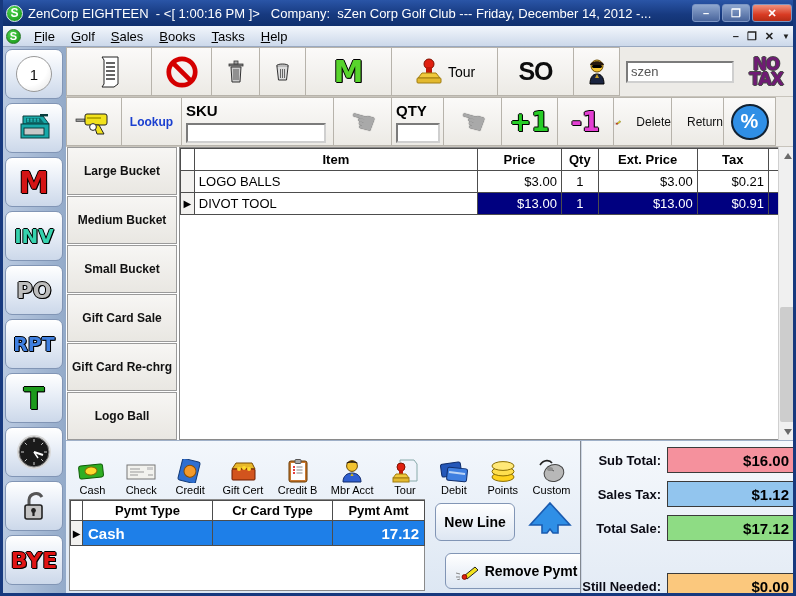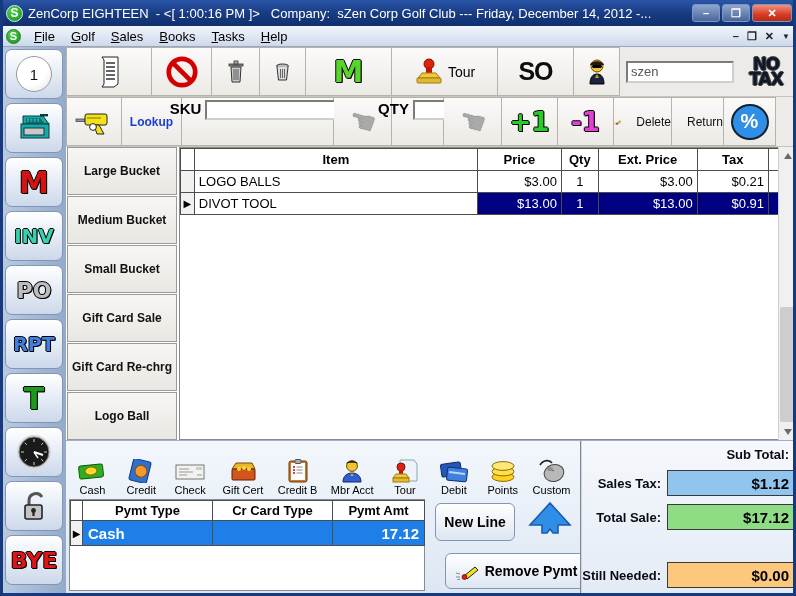--- a/index.html
+++ b/index.html
@@ -47,25 +47,25 @@
     border-bottom:1px solid #c8c4bc; display:flex; }
   .tbtn { border:1px solid #b7b3ab; border-left:none; background:linear-gradient(#fbfaf9,#eceae5);
     display:flex; align-items:center; justify-content:center; gap:4px; flex:none; }
   .tbtn:first-child { border-left:1px solid #b7b3ab; }
   .nosym { width:34px; height:34px; }
   .so-label { font-size:25px; font-weight:900; color:#0d0d0d; letter-spacing:-1px; }
   .m-green { font-size:30px; color:#58d42c; }
   .cashier-box { display:flex; align-items:center; padding:0 6px; }
   .cashier-input { width:108px; height:22px; border:2px inset #cfcfcf; font-size:13px; color:#555; padding:0 3px;
     font-family:"Liberation Sans", sans-serif; }
-  .notax { line-height:0.85; text-align:center; font-weight:900; font-size:17px; color:#0f172a;
+  .notax { line-height:0.85; text-align:center; font-weight:900; font-size:17px; color:#701a75;
     font-family:"DejaVu Sans", sans-serif; letter-spacing:-1px;
     text-shadow:-1px 0 #4a4a4a,1px 0 #4a4a4a,0 -1px #4a4a4a,0 1px #4a4a4a; }
   .lookup-label { color:#1a3fd0; font-weight:bold; font-size:12px; }
-  .field-block { display:flex; flex-direction:row; justify-content:center; padding:2px 4px; }
+  .field-block { display:flex; flex-direction:column; justify-content:flex-end; padding:2px 4px; }
   .field-label { font-weight:bold; font-size:15px; color:#000; }
   .sku-input { width:140px; height:20px; border:2px inset #cfcfcf; background:#fff; }
   .qty-input { width:44px; height:20px; border:2px inset #cfcfcf; background:#fff; }
   .hand-glyph { font-size:30px; color:#a9a9a9; text-shadow:0 0 1px #333; transform:scaleX(-1) rotate(-15deg);
     font-family:"DejaVu Sans", sans-serif; }
   .plusone { font-size:26px; color:#27cc27; }
   .minusone { font-size:26px; color:#e33fd2; }
   .small-cap-btn { flex-direction:row; gap:15px; font-size:12px; color:#111; }
   .pct-circle { width:38px; height:36px; border-radius:50%; background:#2f8fe6; border:2px solid #123;
     color:#fff; font-size:20px; font-weight:900; display:flex; align-items:center; justify-content:center; }
@@ -384,33 +384,33 @@
 
     <div class="paybar">
       <div class="pay-btn">
         <svg width="28" height="22" viewBox="0 0 28 22">
           <rect x="1" y="4" width="24" height="13" rx="2" fill="#2fae22" stroke="#0c5c06" transform="rotate(-6 13 10)"></rect>
           <ellipse cx="13" cy="10" rx="6" ry="4" fill="#ffd92e" stroke="#8a6d00" transform="rotate(-6 13 10)"></ellipse>
         </svg>
         <span>Cash</span>
       </div>
       <div class="pay-btn">
-        <svg width="26" height="24" viewBox="0 0 26 24">
-          <rect x="3" y="1" width="18" height="22" rx="2" fill="#2f6fd0" stroke="#123a78" transform="rotate(14 12 12)"></rect>
-          <circle cx="13" cy="12" r="6" fill="#f59a2a" stroke="#8a4d00" transform="rotate(14 12 12)"></circle>
-        </svg>
-        <span>Credit</span>
-      </div>
-      <div class="pay-btn">
         <svg width="30" height="20" viewBox="0 0 30 20">
           <rect x="1" y="2" width="28" height="14" fill="#f2f2ee" stroke="#777"></rect>
           <path d="M4 6h10M4 9h14M4 12h8M22 12h5" stroke="#999"></path>
           <rect x="21" y="4" width="6" height="3" fill="#ccc"></rect>
         </svg>
         <span>Check</span>
+      </div>
+      <div class="pay-btn">
+        <svg width="26" height="24" viewBox="0 0 26 24">
+          <rect x="3" y="1" width="18" height="22" rx="2" fill="#2f6fd0" stroke="#123a78" transform="rotate(14 12 12)"></rect>
+          <circle cx="13" cy="12" r="6" fill="#f59a2a" stroke="#8a4d00" transform="rotate(14 12 12)"></circle>
+        </svg>
+        <span>Credit</span>
       </div>
       <div class="pay-btn" style="width:58px;">
         <svg width="28" height="24" viewBox="0 0 28 24">
           <path d="M3 10l4-6h16l3 6z" fill="#e8b82a" stroke="#7a4a00"></path>
           <rect x="3" y="10" width="23" height="11" rx="1" fill="#d2541e" stroke="#6b1d00"></rect>
           <circle cx="10" cy="10" r="2" fill="#ffd92e"></circle>
             <circle cx="15" cy="9" r="2" fill="#ffd92e"></circle>
             <circle cx="20" cy="10" r="2" fill="#ffd92e"></circle>
         </svg>
         <span>Gift Cert</span>
@@ -509,20 +509,21 @@
           <circle cx="9.5" cy="14" r="2.4" fill="#e02010" stroke="#801000"></circle>
           <path d="M1 10l4 1M1 14h4M2 17l3-1" stroke="#888"></path>
         </svg>
         <span>Remove Pymt</span>
       </div>
     </div>
 
     <div class="totals">
       <div class="tot-row">
         <span class="tot-label">Sub Total:</span>
+        <div class="tot-value" style="background:#f5919d;">$16.00</div>
       </div>
       <div class="tot-row">
         <span class="tot-label">Sales Tax:</span>
         <div class="tot-value" style="background:#92c5ee;">$1.12</div>
       </div>
       <div class="tot-row">
         <span class="tot-label">Total Sale:</span>
         <div class="tot-value" style="background:#8edc84;">$17.12</div>
       </div>
       <div class="gap-row"></div>

